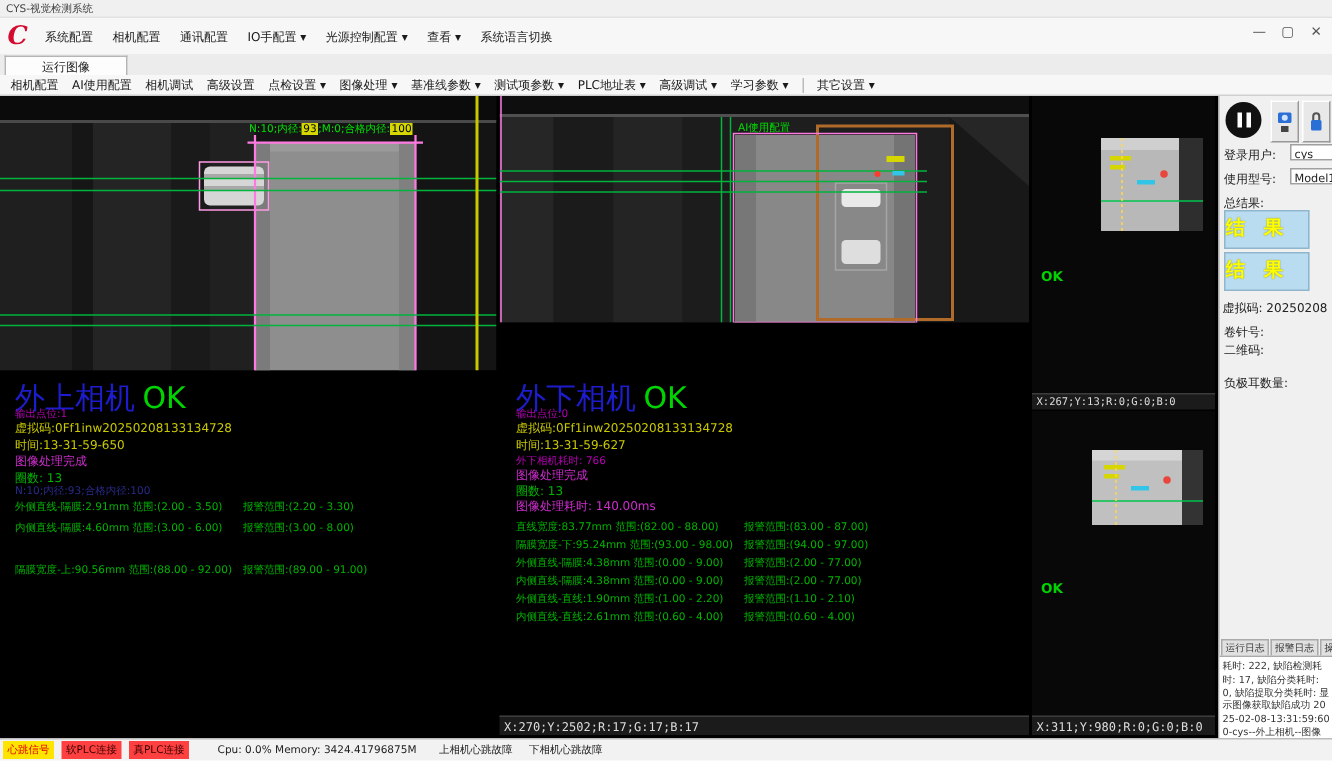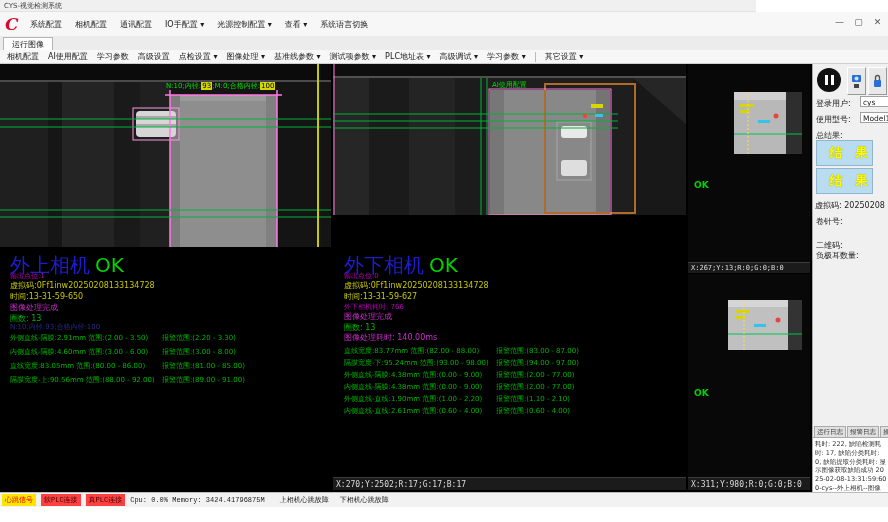--- a/index.html
+++ b/index.html
@@ -1,31 +1,31 @@
 <!DOCTYPE html>
 <html><head>
 <meta charset="utf-8">
 <style>
   html,body{margin:0;padding:0;background:#888;}
   .app{position:relative;width:888px;height:522px;background:#ffffff;overflow:hidden;
        font-family:"DejaVu Sans",sans-serif;-webkit-font-smoothing:antialiased;}
   .abs{position:absolute;}
   
-  .titlebar{left:0;top:0;width:756px;height:12px;background:#f0f0f0;font-size:7px;color:#444;
+  .titlebar{left:0;top:0;width:888px;height:12px;background:#f0f0f0;font-size:7px;color:#444;
             line-height:12px;padding-left:4px;box-sizing:border-box;border-bottom:1px solid #e2e2e2;}
   .menubar{left:0;top:12px;width:888px;height:24px;background:#f7f7f7;border-bottom:1px solid #ddd;}
   .logo{position:absolute;left:5px;top:2px;font-family:"DejaVu Serif",serif;font-style:italic;
         font-weight:bold;font-size:17px;color:#d40a2e;}
   .menu-items{position:absolute;left:30px;top:0;height:24px;display:flex;align-items:center;gap:13px;
               font-size:8px;color:#1a1a1a;}
   .menu-items span{cursor:default;}
   .win-controls{position:absolute;right:4px;top:5px;display:flex;gap:6px;font-size:9px;color:#555;}
   .win-controls span{width:13px;text-align:center;}
   .tabrow{left:0;top:36px;width:888px;height:14px;background:#ececec;border-bottom:1px solid #c8c8c8;}
-  .tab{position:absolute;left:3px;top:1px;padding:1px 8px 2px;background:#fdfdfd;border:1px solid #b5b5b5;
+  .tab{position:absolute;left:3px;top:1px;padding:1px 24px 2px;background:#fdfdfd;border:1px solid #b5b5b5;
        border-bottom:none;font-size:8px;color:#222;}
   .toolbar{left:0;top:50px;width:888px;height:14px;background:#f7f7f7;border-bottom:1px solid #cfcfcf;
            display:flex;align-items:center;gap:9px;padding-left:7px;box-sizing:border-box;font-size:8px;color:#1a1a1a;}
   .toolbar .sep{width:1px;height:10px;background:#bbb;}
   
   .main-bg{left:0;top:64px;width:888px;height:428px;background:#000;}
   .coordbar{background:#1b1b1b;color:#dcdcdc;font-size:8px;line-height:13px;padding-left:3px;
             box-sizing:border-box;border-top:1px solid #3c3c3c;font-family:"DejaVu Sans Mono",monospace;white-space:nowrap;overflow:hidden;}
   
   .ov-green{color:#00e000;font-size:7px;white-space:nowrap;}
@@ -45,33 +45,33 @@
   .sidebar{left:812px;top:64px;width:76px;height:428px;background:#f0f0f0;border-left:1px solid #aaa;box-sizing:border-box;}
   .pausebtn{position:absolute;left:4px;top:4px;width:24px;height:24px;border-radius:50%;background:#111;
             display:flex;align-items:center;justify-content:center;gap:3px;}
   .pausebtn i{display:block;width:3px;height:10px;background:#fff;}
   .sbtn{position:absolute;top:3px;width:17px;height:26px;background:#e8e8e8;border:1px solid #999;
         border-top-color:#fff;border-left-color:#fff;display:flex;align-items:center;justify-content:center;}
   .slabel{position:absolute;font-size:8px;color:#222;white-space:nowrap;}
   .sinput{position:absolute;width:37px;height:11px;background:#fff;border:1px solid #a0a0a0;
           font-size:7.5px;color:#222;line-height:11px;padding-left:2px;box-sizing:border-box;overflow:hidden;margin-left:10px;}
   .resultbox{position:absolute;left:3px;width:55px;height:24px;background:#badcf0;border:1px solid #8fb6cc;
-             color:#ffff00;font-weight:bold;font-size:13px;letter-spacing:4px;text-align:right;line-height:24px;
+             color:#ffff00;font-weight:bold;font-size:13px;letter-spacing:4px;text-align:left;line-height:24px;
              text-shadow:0 0 1px #8a8a00;white-space:nowrap;overflow:hidden;}
   .logtabs{position:absolute;left:1px;top:362px;display:flex;gap:1px;}
   .logtabs div{font-size:6.5px;color:#333;background:#e0e0e0;border:1px solid #aaa;border-bottom:none;
                padding:1px 2px;white-space:nowrap;}
   .logarea{position:absolute;left:0;top:373px;width:76px;height:55px;background:#fff;border-top:1px solid #aaa;
            font-size:6.5px;color:#333;line-height:1.35;padding:2px;box-sizing:border-box;word-break:break-all;overflow:hidden;}
   
   .statusbar{left:0;top:492px;width:888px;height:15px;background:#f2f2f2;border-top:1px solid #bbb;
-             display:flex;align-items:center;gap:5px;padding-left:2px;box-sizing:border-box;font-size:7px;color:#222;font-family:Liberation Mono, monospace;}
+             display:flex;align-items:center;gap:5px;padding-left:2px;box-sizing:border-box;font-size:7px;color:#222;}
   .badge-y{background:#ffe400;color:#e00000;padding:1px 3px;}
   .badge-r{background:#ff4040;color:#3a0000;padding:1px 3px;}
-  .cpu{margin-left:0;text-align:center;}
+  .cpu{margin-left:14px;text-align:center;}
 </style>
 </head>
 <body>
 
 <div class="app">
 
   <div class="abs titlebar">
     <span>CYS-视觉检测系统</span>
   </div>
 
@@ -93,21 +93,21 @@
     </div>
   </div>
 
   <div class="abs tabrow">
     <div class="tab">运行图像</div>
   </div>
 
   <div class="abs toolbar">
     <span>相机配置</span>
     <span>AI使用配置</span>
-    <span>学习参数</span>
+    <span>相机调试</span>
     <span>高级设置</span>
     <span>点检设置 ▾</span>
     <span>图像处理 ▾</span>
     <span>基准线参数 ▾</span>
     <span>测试项参数 ▾</span>
     <span>PLC地址表 ▾</span>
     <span>高级调试 ▾</span>
     <span>学习参数 ▾</span>
     <span class="sep"></span>
     <span>其它设置 ▾</span>
@@ -155,24 +155,20 @@
   <div class="abs t8g" style="left:10px;top:313px">圈数: 13</div>
   <div class="abs t7n" style="left:10px;top:322px">N:10;内径:93;合格内径:100</div>
 
   <div class="abs mrow" style="left:10px;top:333px;width:315px">
     <span class="m">外侧直线-隔膜:2.91mm 范围:(2.00 - 3.50)</span>
     <span class="a">报警范围:(2.20 - 3.30)</span>
   </div>
   <div class="abs mrow" style="left:10px;top:347px;width:315px">
     <span class="m">内侧直线-隔膜:4.60mm 范围:(3.00 - 6.00)</span>
     <span class="a">报警范围:(3.00 - 8.00)</span>
-  </div>
-  <div class="abs mrow" style="left:10px;top:361px;width:315px">
-    <span class="m">直线宽度:83.05mm 范围:(80.00 - 86.00)</span>
-    <span class="a">报警范围:(81.00 - 85.00)</span>
   </div>
   <div class="abs mrow" style="left:10px;top:375px;width:315px">
     <span class="m">隔膜宽度-上:90.56mm 范围:(88.00 - 92.00)</span>
     <span class="a">报警范围:(89.00 - 91.00)</span>
   </div>
 
   <svg class="abs" style="left:333px;top:64px" width="353" height="151">
     <rect width="353" height="151" fill="#1e1e1e"></rect>
     <rect width="353" height="12" fill="#0e0e0e"></rect>
     <rect y="12" width="353" height="2" fill="#505050"></rect>
@@ -290,21 +286,21 @@
 
     <div class="slabel" style="left:3px;top:34px">登录用户:</div>
     <div class="sinput" style="left:37px;top:32px">cys</div>
     <div class="slabel" style="left:3px;top:50px">使用型号:</div>
     <div class="sinput" style="left:37px;top:48px">Model1</div>
     <div class="slabel" style="left:3px;top:66px">总结果:</div>
     <div class="resultbox" style="top:76px">结 果</div>
     <div class="resultbox" style="top:104px">结 果</div>
     <div class="slabel" style="left:2px;top:136px">虚拟码: 20250208</div>
     <div class="slabel" style="left:3px;top:152px">卷针号:</div>
-    <div class="slabel" style="left:3px;top:176px">二维码:</div>
+    <div class="slabel" style="left:3px;top:164px">二维码:</div>
     <div class="slabel" style="left:3px;top:186px">负极耳数量:</div>
 
     <div class="logtabs">
       <div>运行日志</div>
       <div>报警日志</div>
       <div>操作日志</div>
     </div>
     <div class="logarea">耗时: 222, 缺陷检测耗时: 17, 缺陷分类耗时: 0, 缺陷提取分类耗时: 显示图像获取缺陷成功 2025-02-08-13:31:59:600-cys--外上相机--图像处理耗时: 765.00ms</div>
   </div>
 

